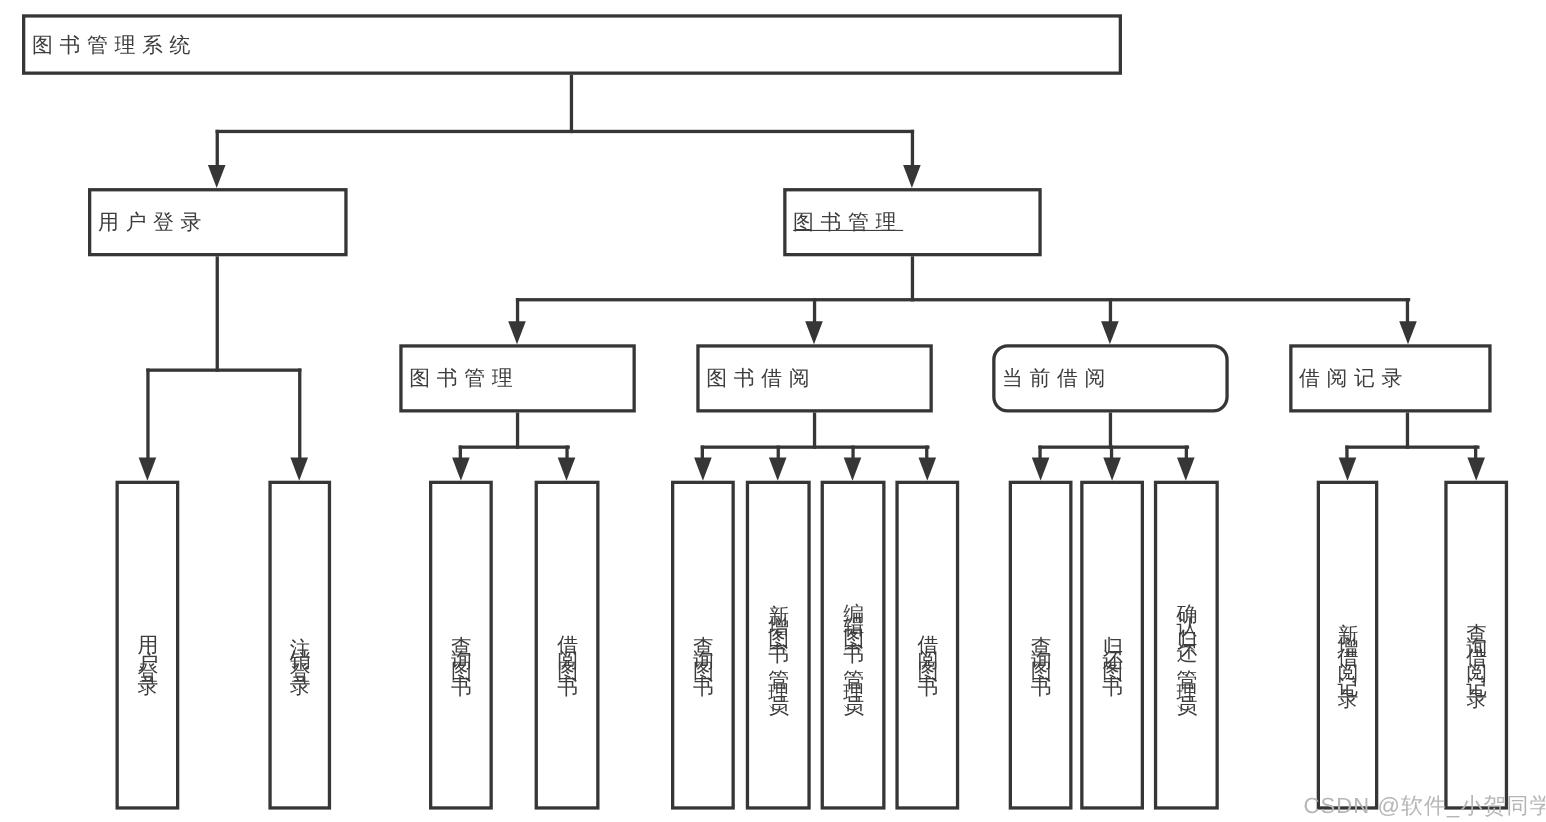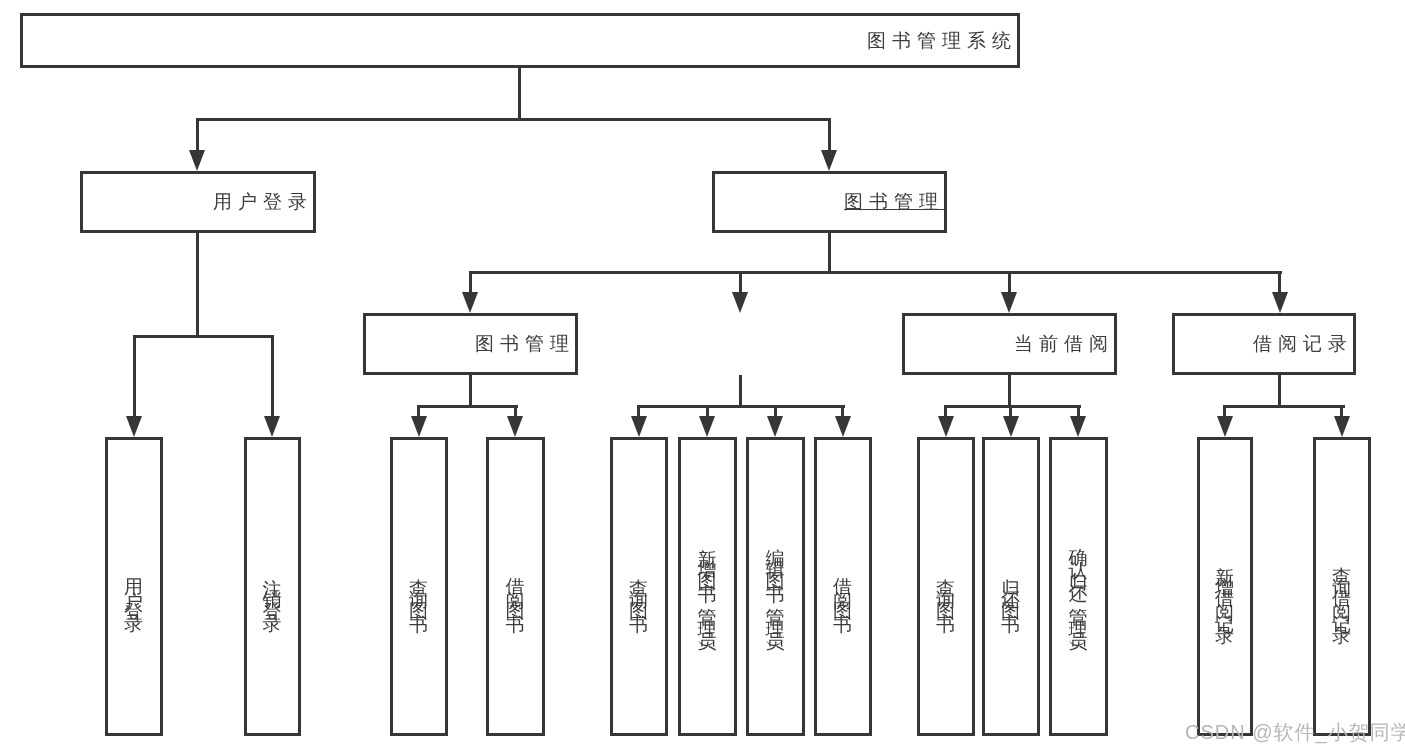--- a/index.html
+++ b/index.html
@@ -15,21 +15,21 @@
     font-family: "Liberation Sans", sans-serif;
     overflow: hidden;
   }
   .hbox {
     position: absolute;
     box-sizing: border-box;
     border: 3px solid #363636;
     background: #ffffff;
     display: flex;
     align-items: center;
-    justify-content: flex-end;
+    justify-content: flex-start;
     font-size: 19px;
     color: #3d3d3d;
     letter-spacing: 6px;
     text-indent: 6px;
     white-space: nowrap;
   }
   .leaf {
     position: absolute;
     box-sizing: border-box;
     border: 3px solid #363636;
@@ -109,21 +109,24 @@
   <div class="vline" style="left:739px;  top:271px; height:24px;"></div>
   <div class="arrow" style="left:732px;  top:292px;"></div>
   <div class="vline" style="left:1008px; top:271px; height:24px;"></div>
   <div class="arrow" style="left:1001px; top:292px;"></div>
   <div class="vline" style="left:1278px; top:271px; height:24px;"></div>
   <div class="arrow" style="left:1272px; top:292px;"></div>
 
   <div class="hbox" style="left:363px; top:313px; width:215px; height:62px;">
     <span>图书管理</span>
   </div>
-  <div class="hbox" style="left:902px; top:313px; width:215px; height:62px;">
+  <div class="hbox" style="left:633px; top:313px; width:215px; height:62px;">
+    <span>图书借阅</span>
+  </div>
+  <div class="hbox" style="left:902px; top:313px; width:215px; height:62px;border-radius:14px;">
     <span>当前借阅</span>
   </div>
   <div class="hbox" style="left:1172px; top:313px; width:184px; height:62px;">
     <span>借阅记录</span>
   </div>
 
   <div class="vline" style="left:469px;  top:375px; height:33px;"></div>
   <div class="vline" style="left:739px;  top:375px; height:33px;"></div>
   <div class="vline" style="left:1008px; top:375px; height:33px;"></div>
   <div class="vline" style="left:1278px; top:375px; height:33px;"></div>

